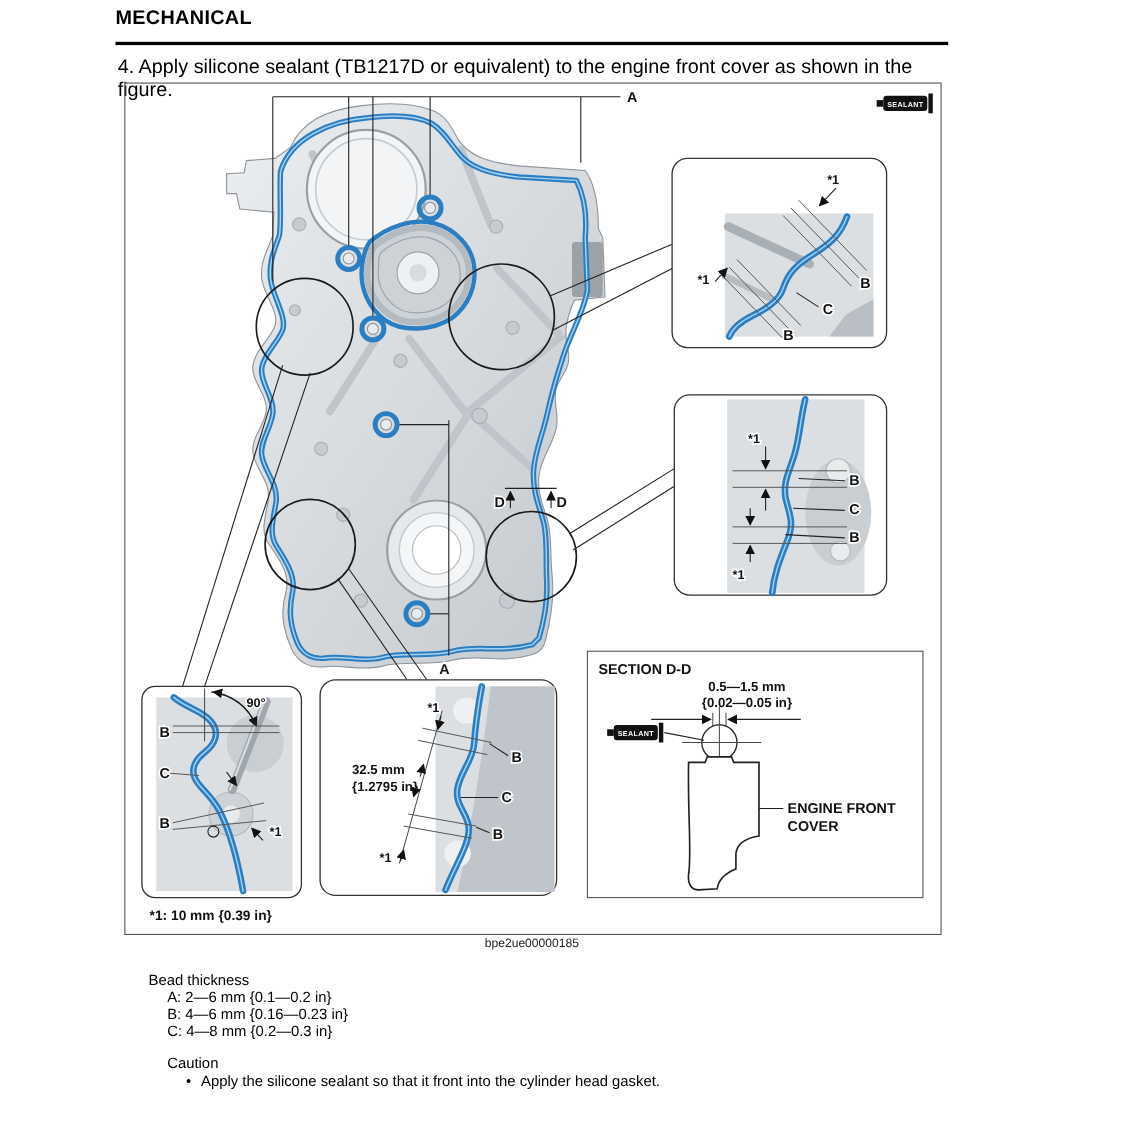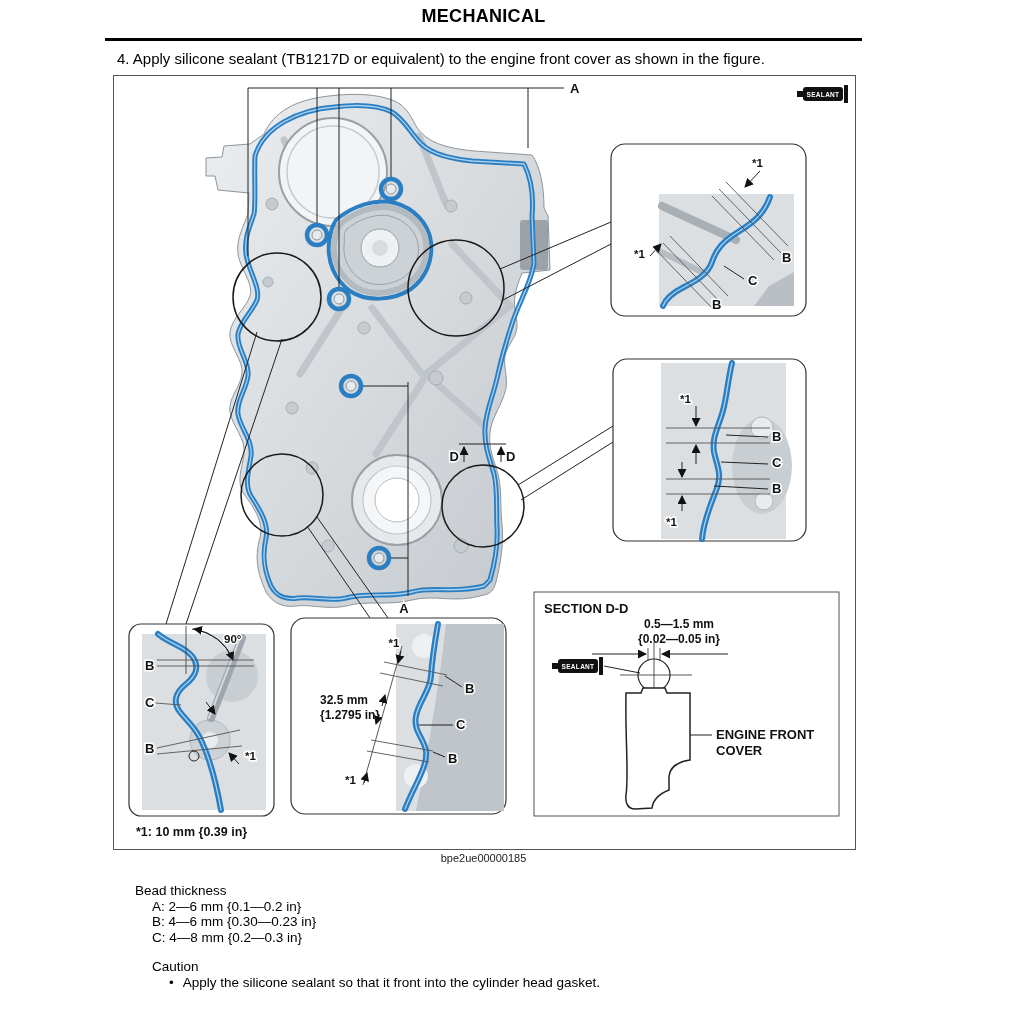--- a/index.html
+++ b/index.html
@@ -1,19 +1,19 @@
 <!DOCTYPE html>
 <html style="--sealant-blue: #2b7ec2;"><head>
 <meta charset="utf-8">
 <style>
   html,body{margin:0;padding:0;background:#fff;}
   body{width:1024px;height:1024px;position:relative;font-family:"Liberation Sans",sans-serif;color:#000;}
-  .title{position:absolute;left:105px;top:6px;width:757px;text-align:center;font-size:18px;font-weight:bold;letter-spacing:.3px;}
+  .title{position:absolute;left:105px;top:6px;width:757px;font-size:18px;font-weight:bold;letter-spacing:.3px;}
   .rule{position:absolute;left:105px;top:38px;width:757px;height:3px;background:#000;}
-  .step{position:absolute;left:117px;top:50px;width:740px;font-size:15px;}
+  .step{position:absolute;left:107px;top:50px;width:740px;font-size:18px;}
   .frame{position:absolute;left:113px;top:75px;width:741px;height:773px;border:1px solid #555;}
   .frame svg{position:absolute;left:0;top:0;}
   .figcode{position:absolute;left:113px;top:852px;width:741px;text-align:center;font-size:11px;color:#222;}
   .notes{position:absolute;left:135px;top:883px;font-size:13.5px;font-weight:normal;line-height:15.5px;}
   .notes .items{margin-left:17px;}
   .caution-block{margin-top:14px;margin-left:17px;}
   .caution-line{margin-left:17px;display:flex;gap:9px;}
   
   text{font-family:"Liberation Sans",sans-serif;}
   .lbl{font-size:13px;font-weight:bold;fill:#111;paint-order:stroke;stroke:#fff;stroke-width:3px;}
@@ -330,21 +330,21 @@
       <text x="22" y="760" class="foot">*1: 10 mm {0.39 in}</text>
     </svg>
   </div>
 
   <div class="figcode">bpe2ue00000185</div>
 
   <div class="notes">
     <div>Bead thickness</div>
     <div class="items">
       <div>A: 2—6 mm {0.1—0.2 in}</div>
-      <div>B: 4—6 mm {0.30—0.23 in}</div>
+      <div>B: 4—6 mm {0.16—0.23 in}</div>
       <div>C: 4—8 mm {0.2—0.3 in}</div>
     </div>
     <div class="caution-block">
       <div>Caution</div>
       <div class="caution-line">
         <span>•</span>
         <span>Apply the silicone sealant so that it front into the cylinder head gasket.</span>
       </div>
     </div>
   </div>

